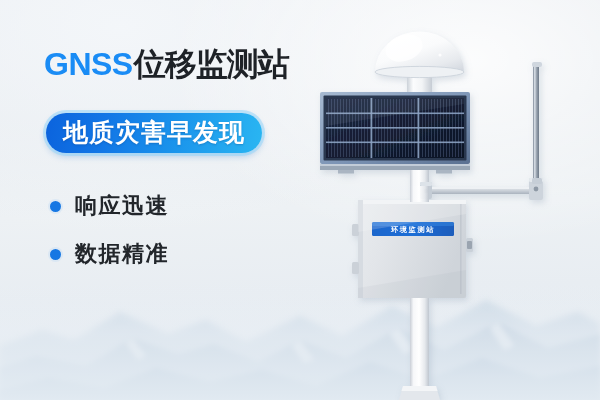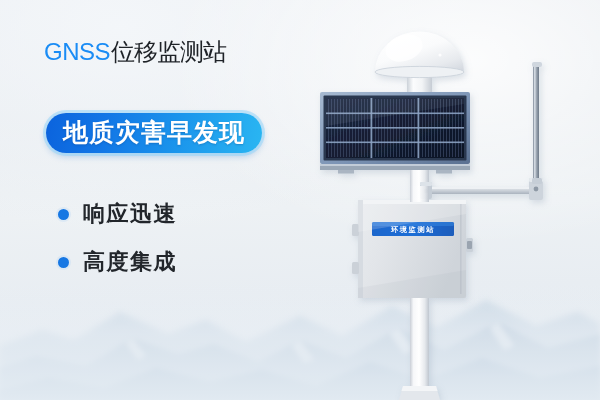--- a/index.html
+++ b/index.html
@@ -56,23 +56,23 @@
     left: 0;
     top: 0;
     width: 340px;
     height: 400px;
     z-index: 6;
   }
 
   .headline {
     position: absolute;
     left: 44px;
-    top: 40px;
-    font-size: 24px;
-    font-weight: normal;
+    top: 48px;
+    font-size: 32px;
+    font-weight: bold;
     letter-spacing: 0px;
     line-height: 1;
     white-space: nowrap;
     color: #1d2228;
   }
   .headline .gnss {
     color: #1a8cf5;
     letter-spacing: -0.5px;
     margin-right: 1px;
   }
@@ -97,21 +97,21 @@
     letter-spacing: 1px;
     line-height: 1;
     white-space: nowrap;
     text-shadow: 0 1px 2px rgba(7, 60, 130, 0.30);
   }
 
   .features {
     position: absolute;
     left: 46px;
     top: 178px;
-    margin: 12px;
+    margin: 4px;
     padding: 0;
     list-style: none;
   }
   .feature-item {
     display: flex;
     align-items: center;
     height: 48px;
   }
   .bullet {
     width: 11px;
@@ -422,19 +422,19 @@
 
     <div class="pill">地质灾害早发现</div>
 
     <ul class="features">
       <li class="feature-item">
         <span class="bullet"></span>
         <span class="feature-label">响应迅速</span>
       </li>
       <li class="feature-item">
         <span class="bullet"></span>
-        <span class="feature-label">高度集成</span>
+        <span class="feature-label">数据精准</span>
       </li>
     </ul>
 
   </div>
 
 </div>
 
 </body></html>

